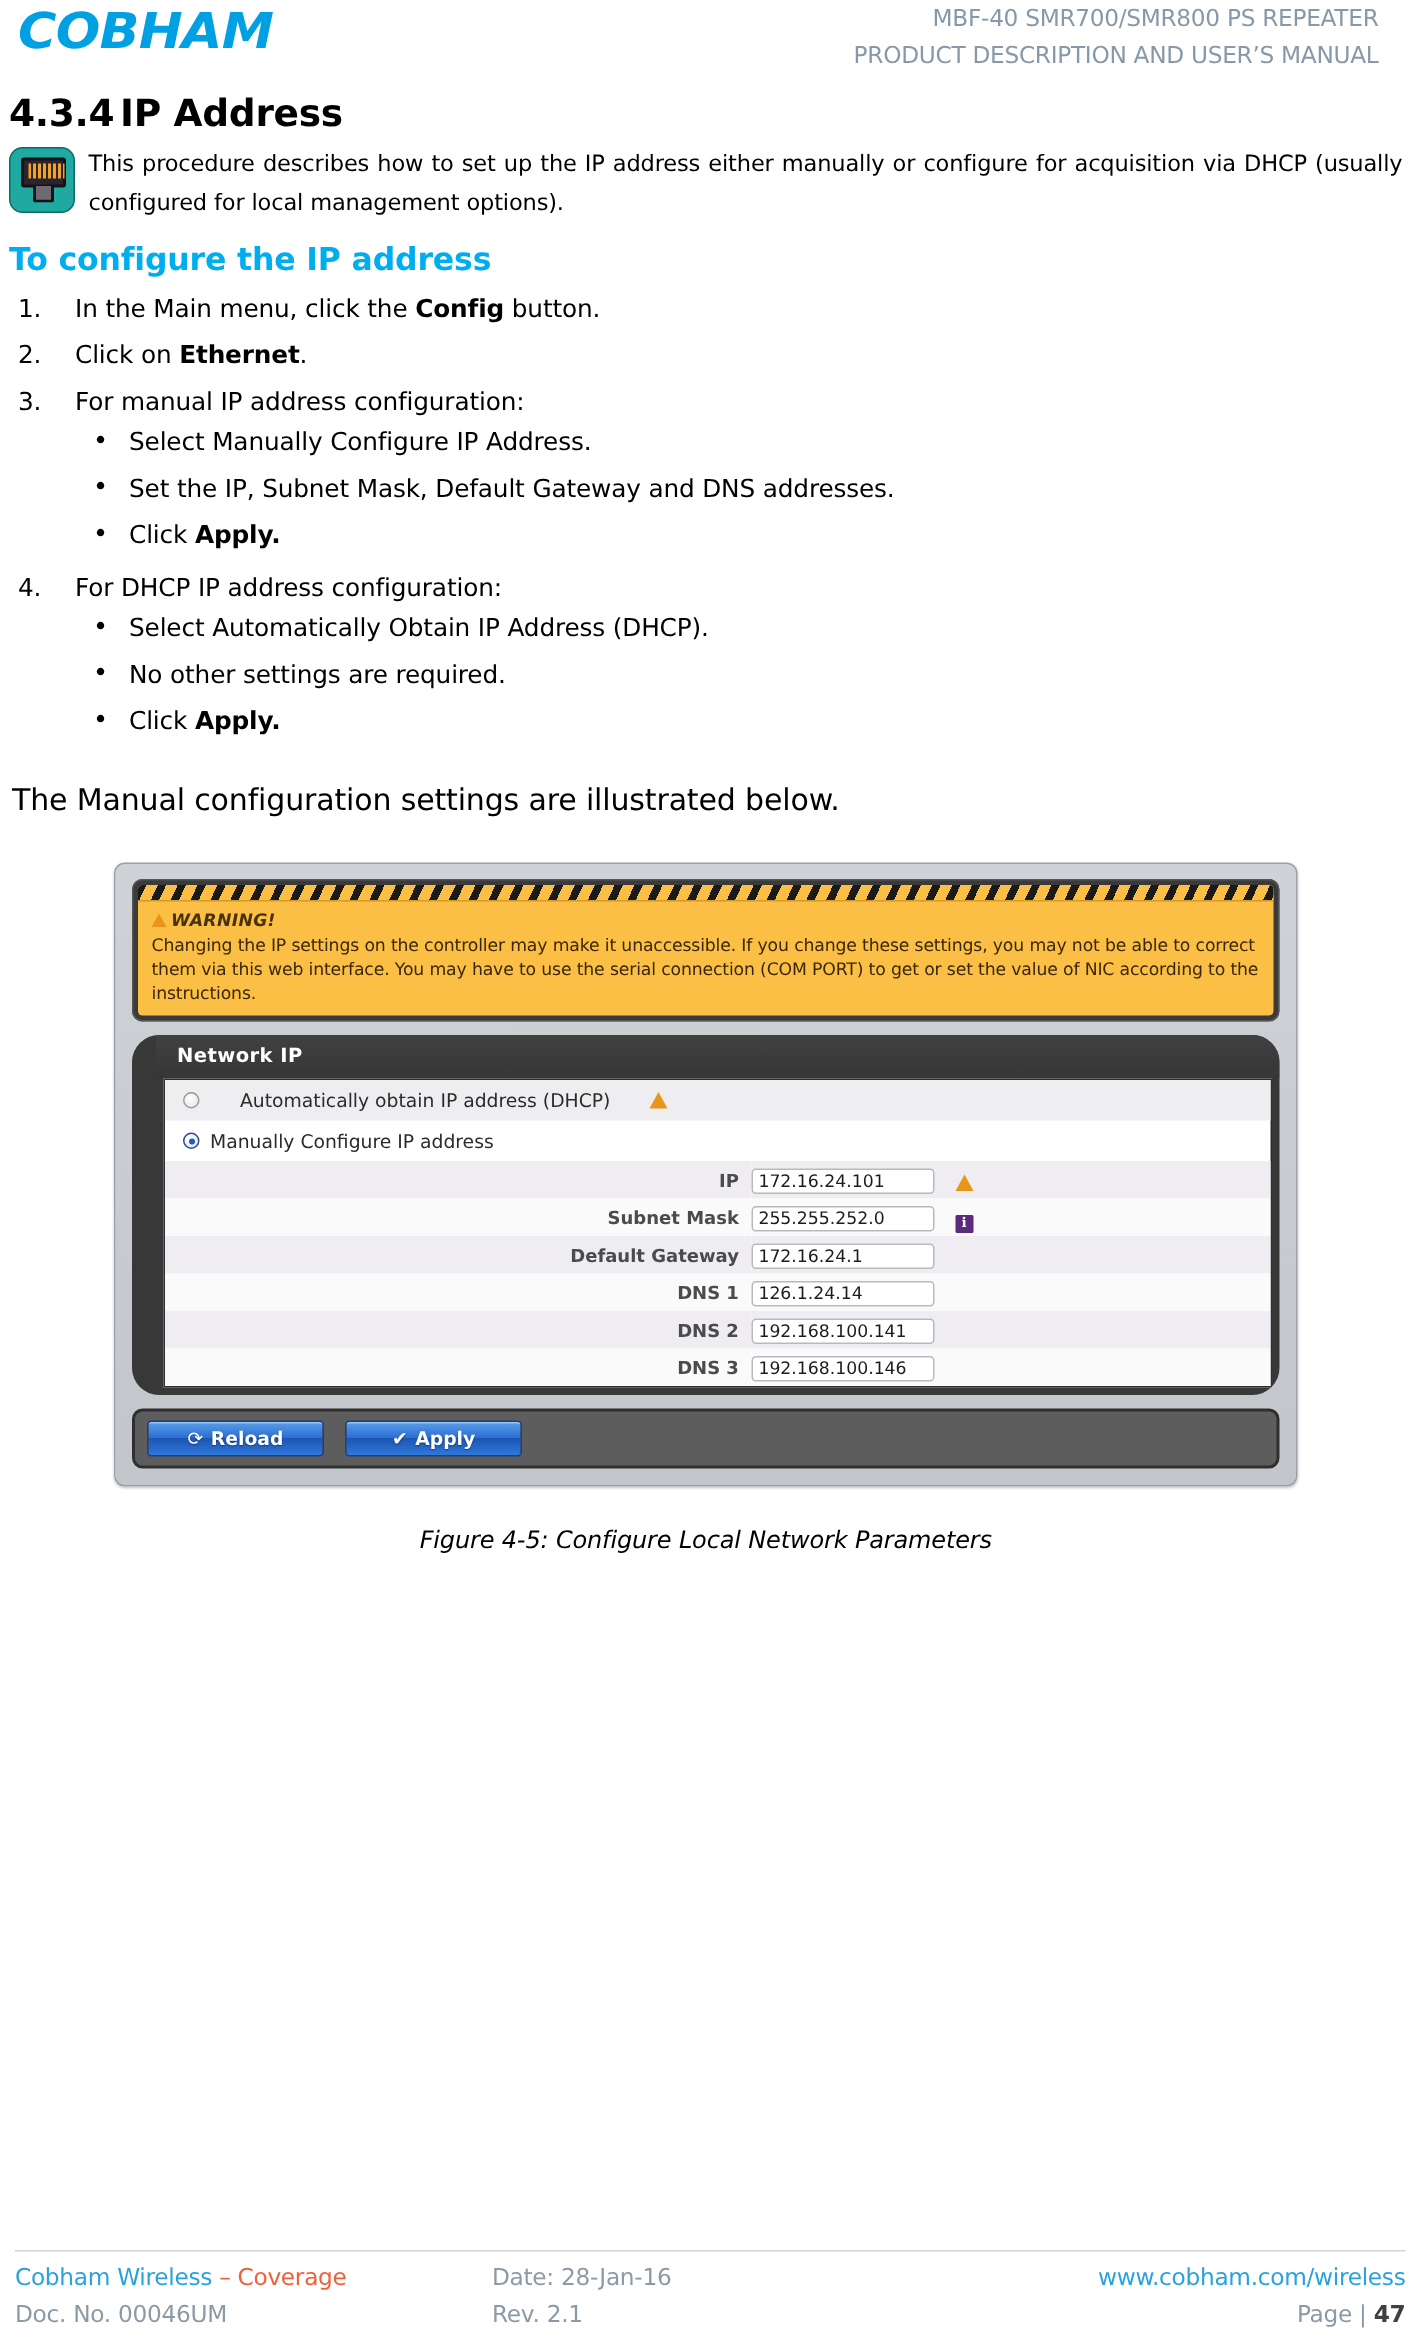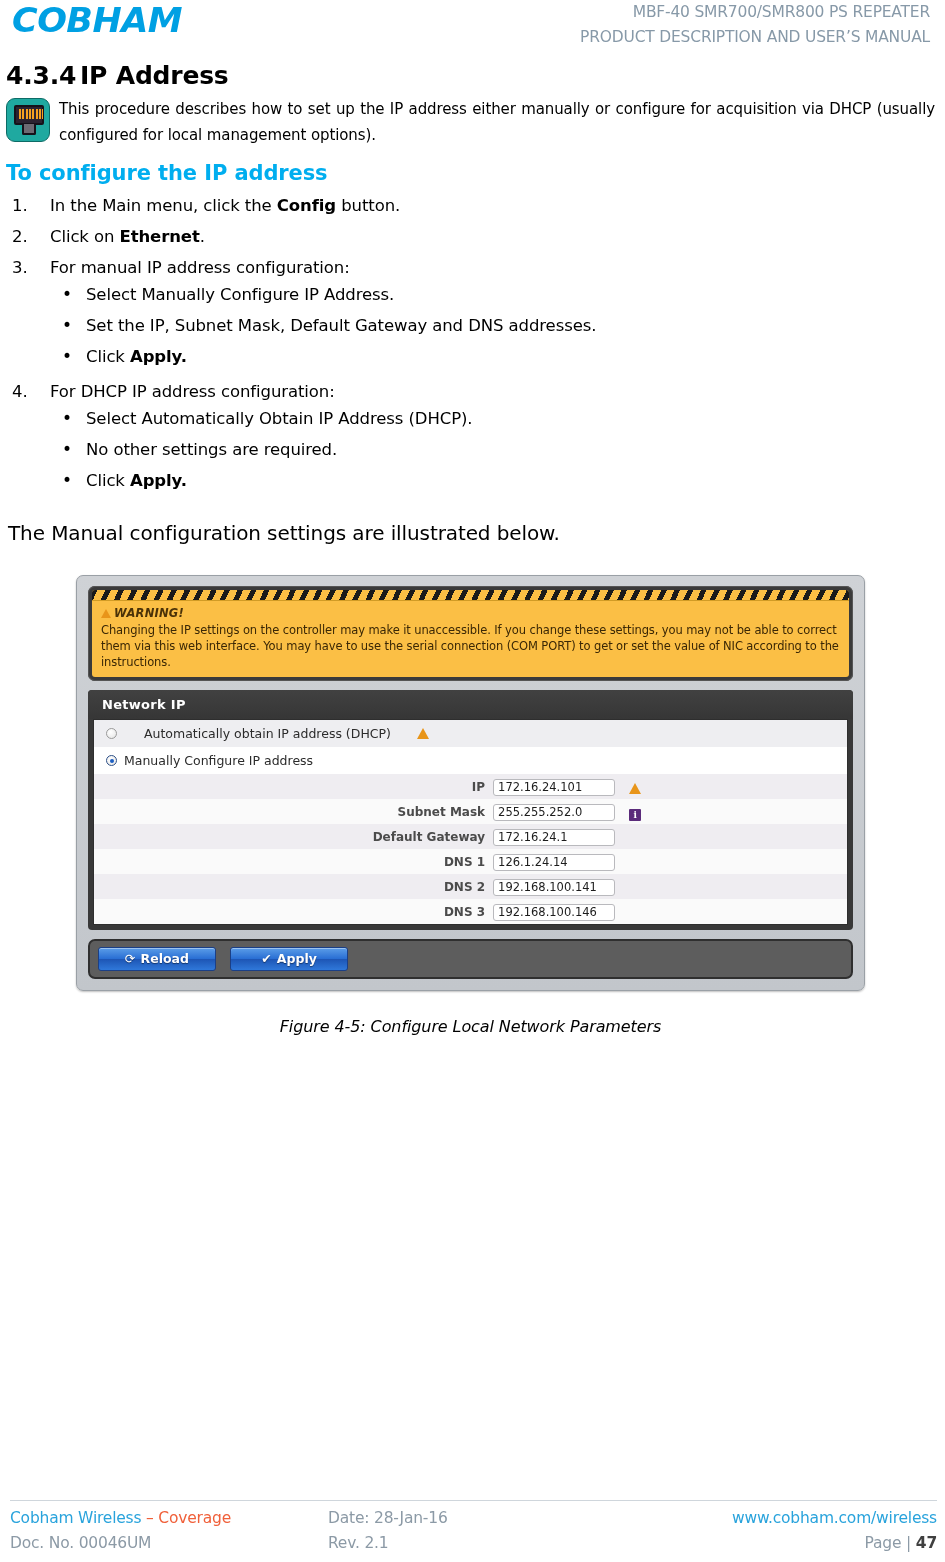--- a/index.html
+++ b/index.html
@@ -28,21 +28,21 @@
     font-size: 33px;
     font-weight: bold;
     font-style: italic;
     letter-spacing: -0.5px;
     color: #00A0E3;
     transform: scaleX(1.06);
     transform-origin: left top;
   }
   .header-lines {
     position: absolute;
-    right: 15px;
+    right: 26px;
     top: 0px;
     text-align: right;
     color: #8799A8;
     font-size: 15.5px;
     line-height: 25px;
     letter-spacing: -0.2px;
   }
 
   
   .content { padding: 0 10px 0 6px; }
@@ -203,22 +203,22 @@
     top: 1px;
   }
   .tri-icon.big {
     border-left-width: 6px; border-right-width: 6px; border-bottom-width: 11px;
   }
 
   
   .np-panel {
     margin-top: 9px;
     background: #383838;
-    border-radius: 4px;
-    padding: 0 0 5px 0;
+    border-radius: 18px;
+    padding: 0 0 5px 16px;
     overflow: hidden;
   }
   .np-title {
     color: #ffffff;
     font-size: 13px;
     font-weight: bold;
     padding: 7px 0 7px 14px;
     letter-spacing: 0.3px;
     background: linear-gradient(to bottom, #414141 0%, #363636 100%);
   }

